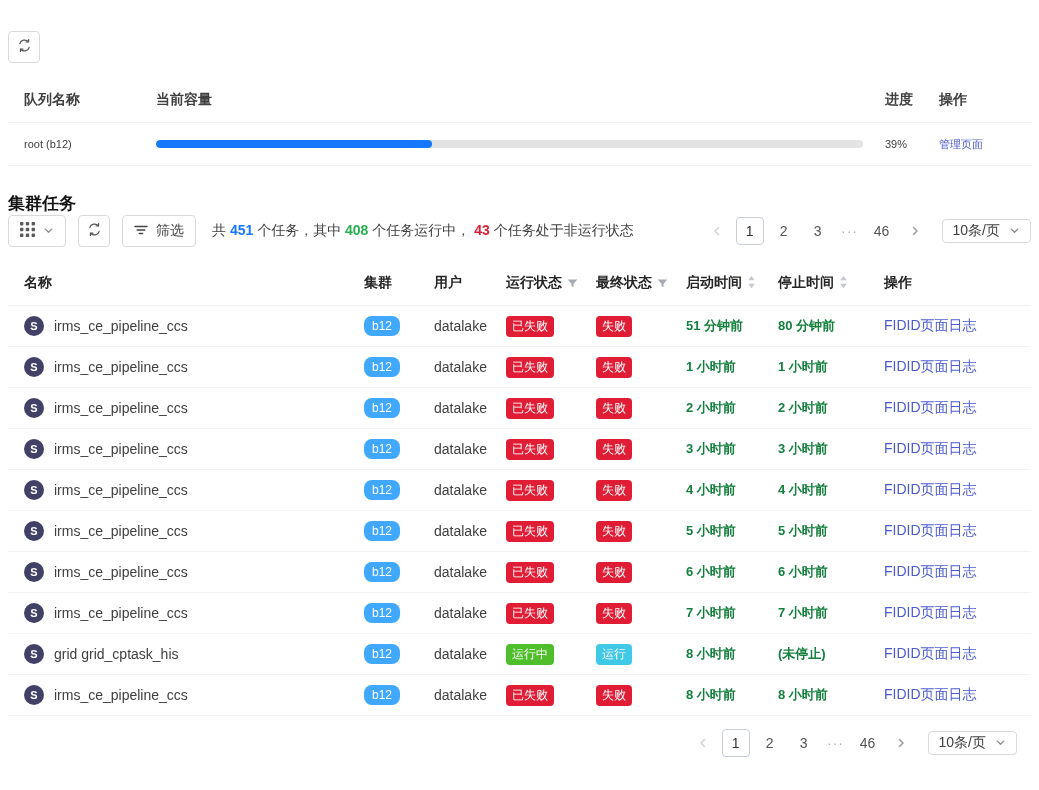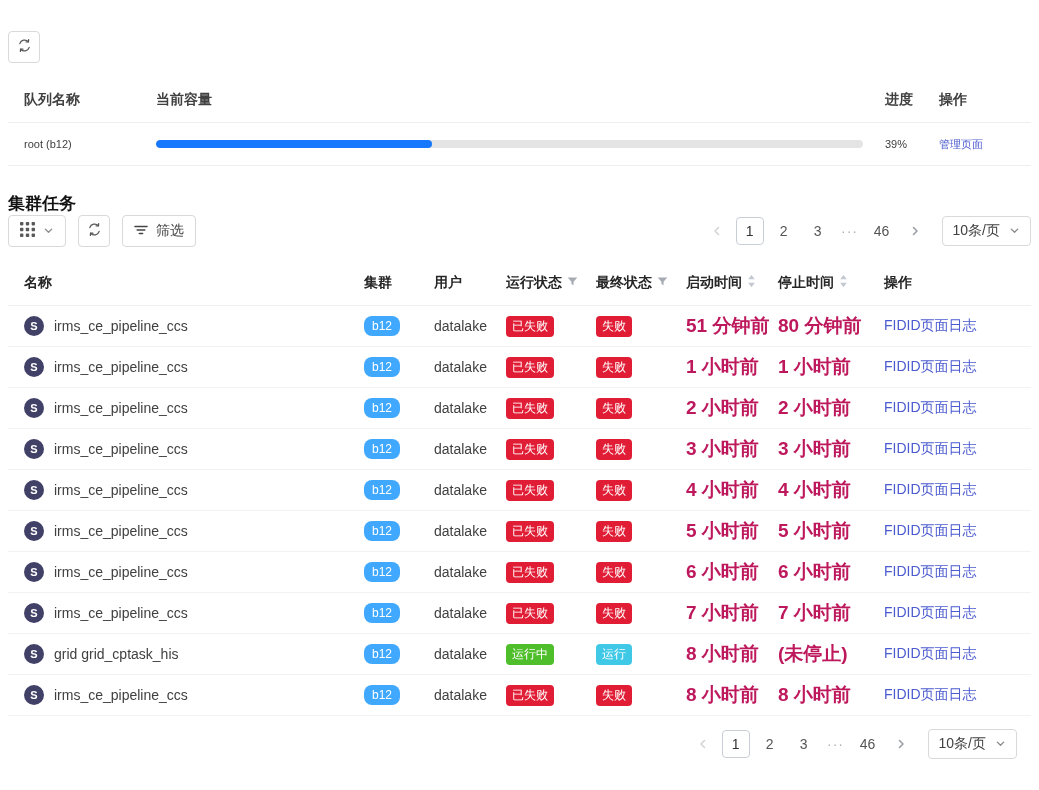--- a/index.html
+++ b/index.html
@@ -26,32 +26,32 @@
   .summary{white-space:pre;color:#404040;margin-left:4px}
   .num{font-weight:700}
   .num-blue{color:var(--accent)} .num-green{color:var(--count-green)} .num-red{color:var(--red)}
   .spacer{flex:1}
   .pagination{display:flex;align-items:center;gap:6px}
   .page-nav{width:26px;height:26px;display:inline-flex;align-items:center;justify-content:center;color:#9aa0a6;cursor:pointer}
   .page-nav.disabled{color:#d4d4d4}
   .page-item{min-width:28px;height:28px;display:inline-flex;align-items:center;justify-content:center;border-radius:4px;color:#555;cursor:pointer}
   .page-item.active{border:1px solid #c8cdd6;color:#333;background:#fff}
   .page-ellipsis{min-width:24px;text-align:center;color:#b0b0b0;letter-spacing:1px;cursor:pointer}
-  .page-size{height:30px;border:1px solid var(--border);border-radius:4px;display:inline-flex;align-items:center;gap:9px;padding:0 10px;margin-left:8px;cursor:pointer;color:#404040}
+  .page-size{height:24px;border:1px solid var(--border);border-radius:4px;display:inline-flex;align-items:center;gap:9px;padding:0 10px;margin-left:8px;cursor:pointer;color:#404040}
   .tasks-table{margin-top:14px}
   .t-head,.trow{display:grid;grid-template-columns:340px 70px 72px 90px 90px 92px 106px 1fr;align-items:center;padding-left:16px;padding-right:4px}
   .t-head{height:45px;border-bottom:1px solid var(--line);color:#262626;font-weight:600}
-  .t-head .th{display:flex;align-items:flex-start;gap:5px}
+  .t-head .th{display:flex;align-items:flex-end;gap:5px}
   .trow{height:41px;border-bottom:1px solid #f2f2f2}
   .name-cell{display:flex;align-items:center;gap:10px}
   .avatar{width:20px;height:20px;border-radius:50%;background:var(--avatar);color:#fff;font-size:11px;font-weight:700;display:inline-flex;align-items:center;justify-content:center;flex:0 0 20px}
   .tag{display:inline-block;padding:2px 8px;border-radius:8px;background:var(--blue);color:#fff;font-size:12px;line-height:16px}
   .badge{display:inline-block;padding:3px 6px;border-radius:4px;color:#fff;font-size:12px;line-height:15px}
   .badge-red{background:var(--red)} .badge-green{background:var(--green)} .badge-cyan{background:var(--cyan)}
-  .time{font-weight:700;color:#be185d;font-size:19px}
+  .time{font-weight:700;color:#15803d;font-size:13px}
   .actions{display:flex;}
   .bottom-pagination{display:flex;justify-content:flex-end;margin-top:13px;padding-right:14px}
 </style>
 </head>
 <body>
 
 <div class="page">
 
   <section>
 
@@ -128,20 +128,21 @@
 
       <button class="btn">
         <span>
           <svg width="14" height="14" viewBox="0 0 14 14" fill="none" stroke="#444" stroke-width="1.6" stroke-linecap="round">
               <path d="M1 3.5h12M3.2 7h7.6M5.4 10.5h3.2"></path>
             </svg>
         </span>
         <span>筛选</span>
       </button>
 
+      <div class="summary"><span>共 </span><span class="num num-blue">451</span><span> 个任务，其中 </span><span class="num num-green">408</span><span> 个任务运行中， </span><span class="num num-red">43</span><span> 个任务处于非运行状态</span></div>
 
       <div class="spacer"></div>
 
       <div class="pagination">
           <span class="page-nav disabled">
             <svg width="12" height="12" viewBox="0 0 12 12" fill="none" stroke="currentColor" stroke-width="1.6" stroke-linecap="round" stroke-linejoin="round">
               <path d="M7.5 2.5 4 6l3.5 3.5"></path>
             </svg>
           </span>
           <span class="page-item active">1</span>

